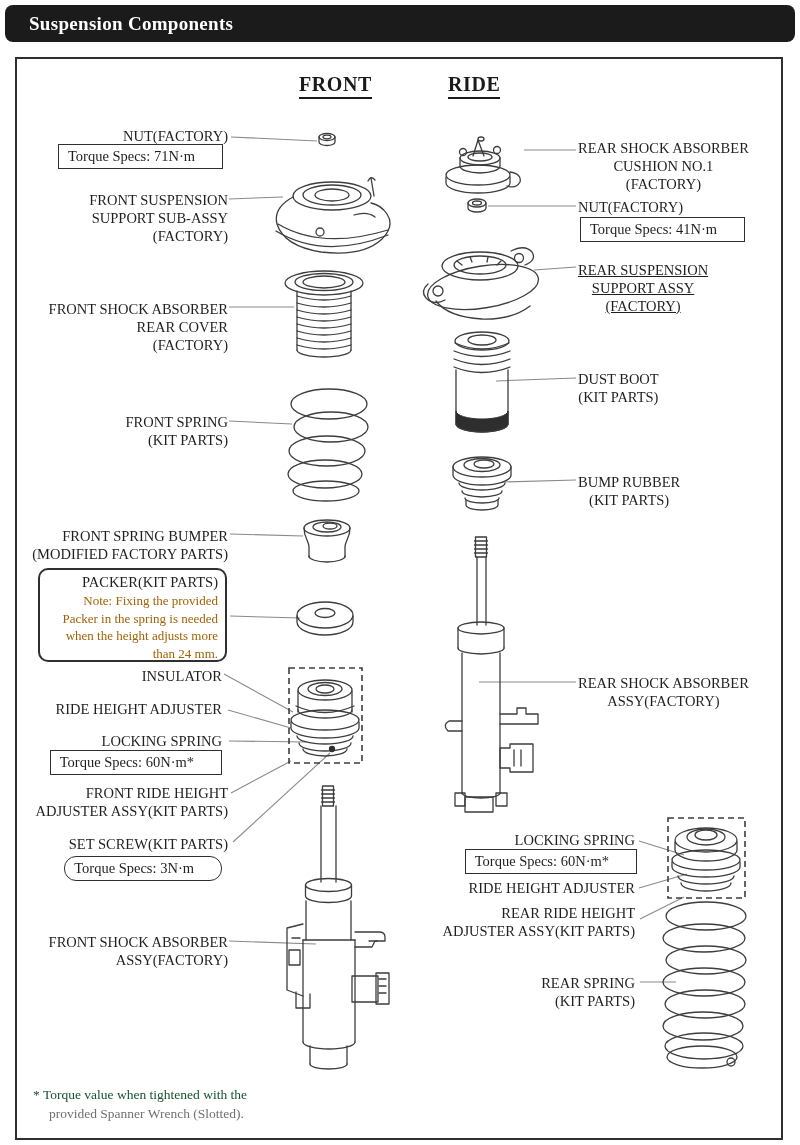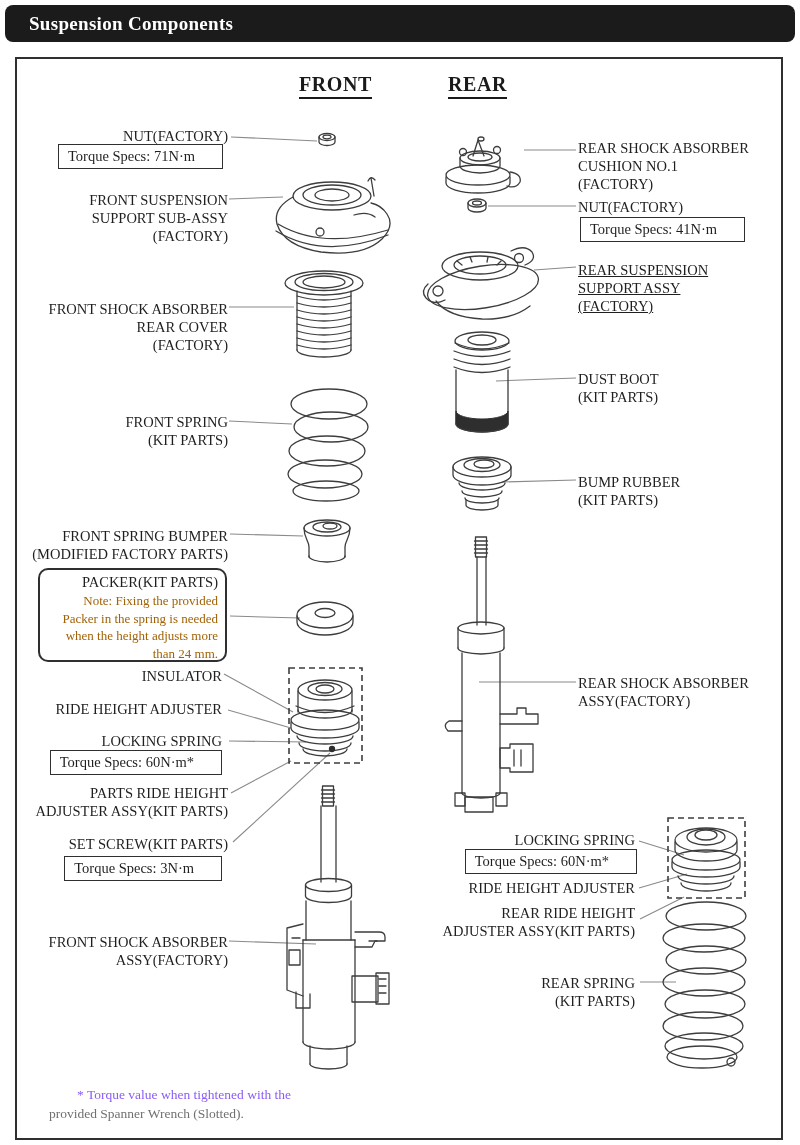--- a/index.html
+++ b/index.html
@@ -10,30 +10,30 @@
             line-height:37px;padding-left:24px;box-sizing:border-box;letter-spacing:.3px;}
   .frame{position:absolute;left:15px;top:57px;width:768px;height:1083px;
          border:2px solid #2f2f2f;box-sizing:border-box;background:#ffffff;}
   .artsvg{position:absolute;left:0;top:0;pointer-events:none;}
   .art{fill:none;stroke:#3d3d3d;stroke-width:1.3;stroke-linejoin:round;stroke-linecap:round;}
   .dash{fill:none;stroke:#3d3d3d;stroke-width:1.6;stroke-dasharray:6 4;}
   .leader{stroke:#8a8a8a;stroke-width:1.1;}
   .dark{fill:#2e2e2e;stroke:#2e2e2e;}
   .colhead{position:absolute;font-size:20px;font-weight:bold;color:#1a1a1a;
            border-bottom:2.2px solid #1a1a1a;padding-bottom:1px;letter-spacing:.6px;}
-  .lbl{position:absolute;font-size:14.5px;line-height:18px;color:#1f1f1f;white-space:nowrap;}
+  .lbl{position:absolute;font-size:14.5px;line-height:18px;color:#1f1f1f;white-space:nowrap;text-align:center;}
   .r{text-align:right;}
   .tbox{position:absolute;border:1.7px solid #2f2f2f;background:#ffffff;
         font-size:14.5px;line-height:18px;color:#1f1f1f;padding:2px 27px 3px 9px;white-space:nowrap;}
   .packerbox{position:absolute;left:38px;top:568px;width:189px;height:94px;
              border:2px solid #2f2f2f;border-radius:10px;background:#ffffff;
              box-sizing:border-box;padding:3px 7px;text-align:right;}
   .packerbox .ptitle{font-size:14.5px;line-height:19px;color:#1f1f1f;}
   .packerbox .pnote{font-size:13px;line-height:17.5px;color:#a16207;}
-  .footnote1{position:absolute;left:33px;top:1087px;font-size:13.5px;color:#8b5cf6;margin-left:44px;}
+  .footnote1{position:absolute;left:33px;top:1087px;font-size:13.5px;color:#14532d;}
   .footnote2{position:absolute;left:49px;top:1106px;font-size:13.5px;color:#707070;}
 </style>
 </head>
 <body>
 
 <div class="stage">
 
   <div class="titlebar">
     <span>Suspension Components</span>
   </div>
@@ -285,21 +285,21 @@
       <ellipse cx="704" cy="982" rx="41" ry="14"></ellipse>
       <ellipse cx="705" cy="1004" rx="40" ry="14"></ellipse>
       <ellipse cx="703" cy="1026" rx="40" ry="14"></ellipse>
       <ellipse cx="704" cy="1046" rx="39" ry="13"></ellipse>
       <ellipse cx="702" cy="1057" rx="35" ry="11"></ellipse>
       <circle cx="731" cy="1062" r="4"></circle>
     </g>
   </svg>
 
   <div class="colhead" style="left:267px;top:73px;margin-left:32px;">FRONT</div>
-  <div class="colhead" style="left:448px;top:73px;">REAR</div>
+  <div class="colhead" style="left:448px;top:73px;">RIDE</div>
 
   <div class="lbl r" style="right:572px;top:127px;">
     <div>NUT(FACTORY)</div>
   </div>
   <div class="tbox" style="right:577px;top:144px;">Torque Specs: 71N·m</div>
 
   <div class="lbl r" style="right:572px;top:191px;">
     <div>FRONT SUSPENSION</div>
     <div>SUPPORT SUB-ASSY</div>
     <div>(FACTORY)</div>
@@ -336,28 +336,28 @@
   <div class="lbl r" style="right:578px;top:700px;">
     <div>RIDE HEIGHT ADJUSTER</div>
   </div>
 
   <div class="lbl r" style="right:578px;top:732px;">
     <div>LOCKING SPRING</div>
   </div>
   <div class="tbox" style="right:578px;top:750px;">Torque Specs: 60N·m*</div>
 
   <div class="lbl r" style="right:572px;top:784px;">
-    <div>PARTS RIDE HEIGHT</div>
+    <div>FRONT RIDE HEIGHT</div>
     <div>ADJUSTER ASSY(KIT PARTS)</div>
   </div>
 
   <div class="lbl r" style="right:572px;top:835px;">
     <div>SET SCREW(KIT PARTS)</div>
   </div>
-  <div class="tbox" style="right:578px;top:856px;">Torque Specs: 3N·m</div>
+  <div class="tbox" style="right:578px;top:856px;border-radius:12px;">Torque Specs: 3N·m</div>
 
   <div class="lbl r" style="right:572px;top:933px;">
     <div>FRONT SHOCK ABSORBER</div>
     <div>ASSY(FACTORY)</div>
   </div>
 
   <div class="lbl" style="left:578px;top:139px;">
     <div>REAR SHOCK ABSORBER</div>
     <div>CUSHION NO.1</div>
     <div>(FACTORY)</div>

